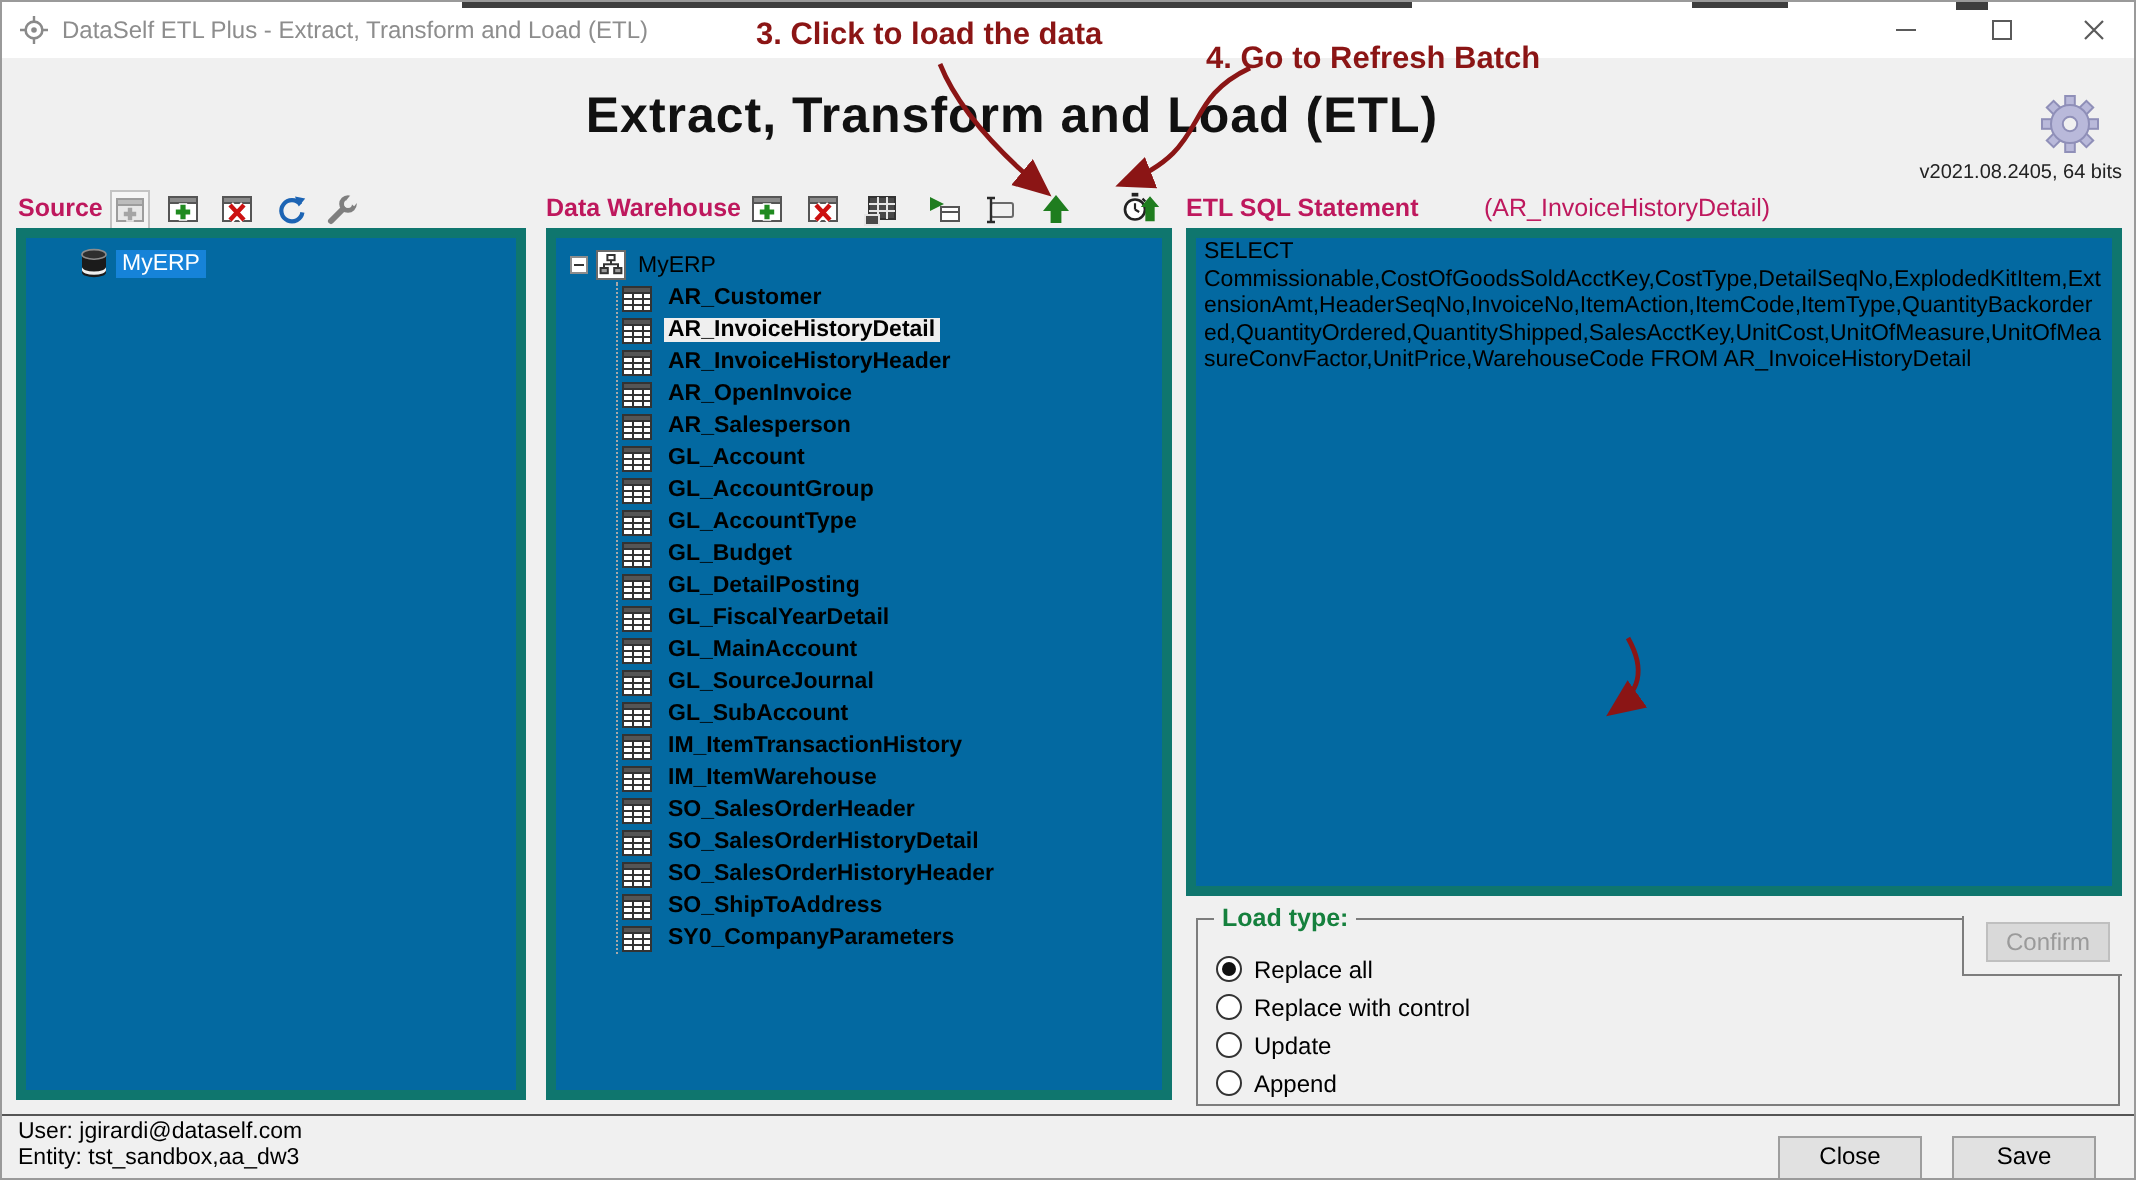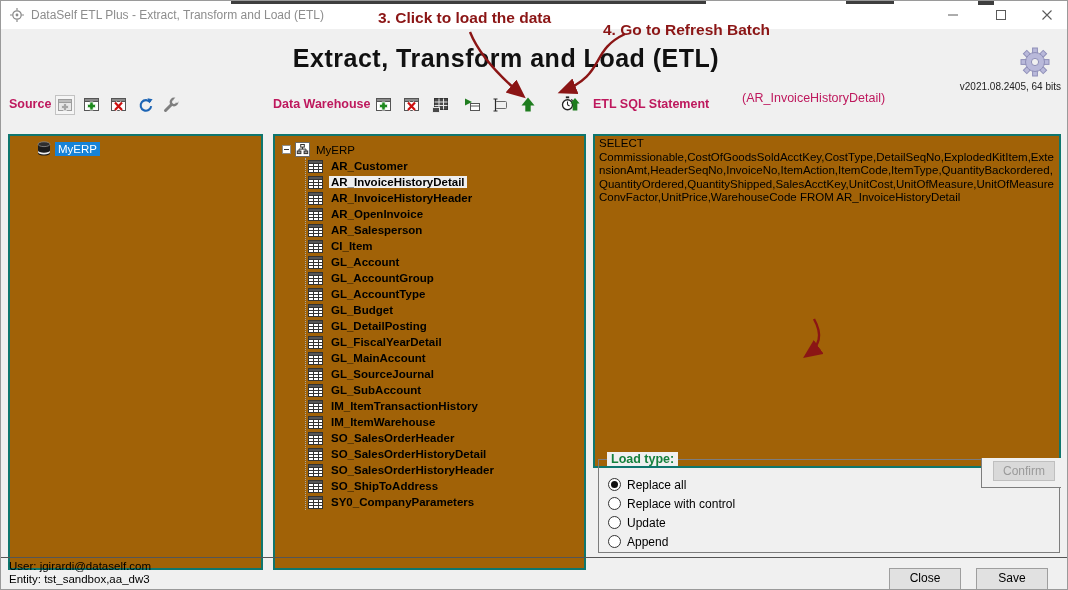--- a/index.html
+++ b/index.html
@@ -34,21 +34,21 @@
   .example-box { position:absolute; left:744px; top:350px; width:97px; height:35px;
                  border:2px solid #a63a3a; }
   .overlay { position:absolute; left:0; top:0; width:1068px; height:590px; pointer-events:none; z-index:6; }
 
   
   .panel-label { position:absolute; font-size:12.5px; font-weight:bold; color:#be185d; }
   .tb-icon { position:absolute; width:20px; height:20px; display:flex; align-items:center; justify-content:center; }
   .framed { border:1px solid #c3c3c3; background:#f5f5f5; }
 
   
-  .panel { position:absolute; background:#a16207; border:2px solid #0f766e;margin-top:20px; }
+  .panel { position:absolute; background:#0369a1; border:5px solid #0f766e; }
   .src-panel { left:7px; top:113px; width:255px; height:436px; }
   .dw-panel  { left:272px; top:113px; width:313px; height:436px; }
   .sql-panel { left:592px; top:113px; width:468px; height:334px; padding:1px 4px;
                font-size:11.5px; line-height:13.5px; color:#000;
                white-space:pre-wrap; word-break:break-all; overflow:hidden; }
 
   .src-row { position:absolute; left:26px; top:4px; display:flex; align-items:center; height:17px; }
   .sel-blue { background:#1683d8; color:#fff; font-size:11.5px; padding:1px 3px; margin-left:3px; }
 
   .dw-root { position:absolute; left:7px; top:5px; display:flex; align-items:center; height:17px; gap:4px; }
@@ -323,30 +323,20 @@
           <span class="row-label">AR_Salesperson</span>
         </div>
         <div class="dw-row">
           <span>
             <svg width="15" height="13" viewBox="0 0 15 13">
               <rect x="0.5" y="0.5" width="14" height="12" fill="#fff" stroke="#333"></rect>
               <rect x="0.5" y="0.5" width="14" height="3" fill="#555" stroke="#333"></rect>
               <path d="M5.5,3.5 v9 M10.5,3.5 v9 M0.5,6.5 h14 M0.5,9.5 h14" stroke="#333" fill="none"></path>
             </svg>
           </span>
-          <span class="row-label">CI_Item</span>
-        </div>
-        <div class="dw-row">
-          <span>
-            <svg width="15" height="13" viewBox="0 0 15 13">
-              <rect x="0.5" y="0.5" width="14" height="12" fill="#fff" stroke="#333"></rect>
-              <rect x="0.5" y="0.5" width="14" height="3" fill="#555" stroke="#333"></rect>
-              <path d="M5.5,3.5 v9 M10.5,3.5 v9 M0.5,6.5 h14 M0.5,9.5 h14" stroke="#333" fill="none"></path>
-            </svg>
-          </span>
           <span class="row-label">GL_Account</span>
         </div>
         <div class="dw-row">
           <span>
             <svg width="15" height="13" viewBox="0 0 15 13">
               <rect x="0.5" y="0.5" width="14" height="12" fill="#fff" stroke="#333"></rect>
               <rect x="0.5" y="0.5" width="14" height="3" fill="#555" stroke="#333"></rect>
               <path d="M5.5,3.5 v9 M10.5,3.5 v9 M0.5,6.5 h14 M0.5,9.5 h14" stroke="#333" fill="none"></path>
             </svg>
           </span>
@@ -489,21 +479,21 @@
               <rect x="0.5" y="0.5" width="14" height="3" fill="#555" stroke="#333"></rect>
               <path d="M5.5,3.5 v9 M10.5,3.5 v9 M0.5,6.5 h14 M0.5,9.5 h14" stroke="#333" fill="none"></path>
             </svg>
           </span>
           <span class="row-label">SY0_CompanyParameters</span>
         </div>
       </div>
   </div>
 
   <div class="panel-label" style="left:592px; top:96px;">ETL SQL Statement</div>
-  <div class="panel-label" style="left:741px; top:90px; font-weight:normal;">(AR_InvoiceHistoryDetail)</div>
+  <div class="panel-label" style="left:741px; top:96px; font-weight:normal;">(AR_InvoiceHistoryDetail)</div>
   <div class="panel sql-panel">SELECT
 Commissionable,CostOfGoodsSoldAcctKey,CostType,DetailSeqNo,ExplodedKitItem,ExtensionAmt,HeaderSeqNo,InvoiceNo,ItemAction,ItemCode,ItemType,QuantityBackordered,QuantityOrdered,QuantityShipped,SalesAcctKey,UnitCost,UnitOfMeasure,UnitOfMeasureConvFactor,UnitPrice,WarehouseCode FROM AR_InvoiceHistoryDetail</div>
 
   <div class="loadbox">
     <span class="loadbox-legend">Load type:</span>
     <div class="radios">
 
     <div class="radio-row selected">
           <span class="radio checked"></span>
           <span class="radio-label">Replace all</span>

